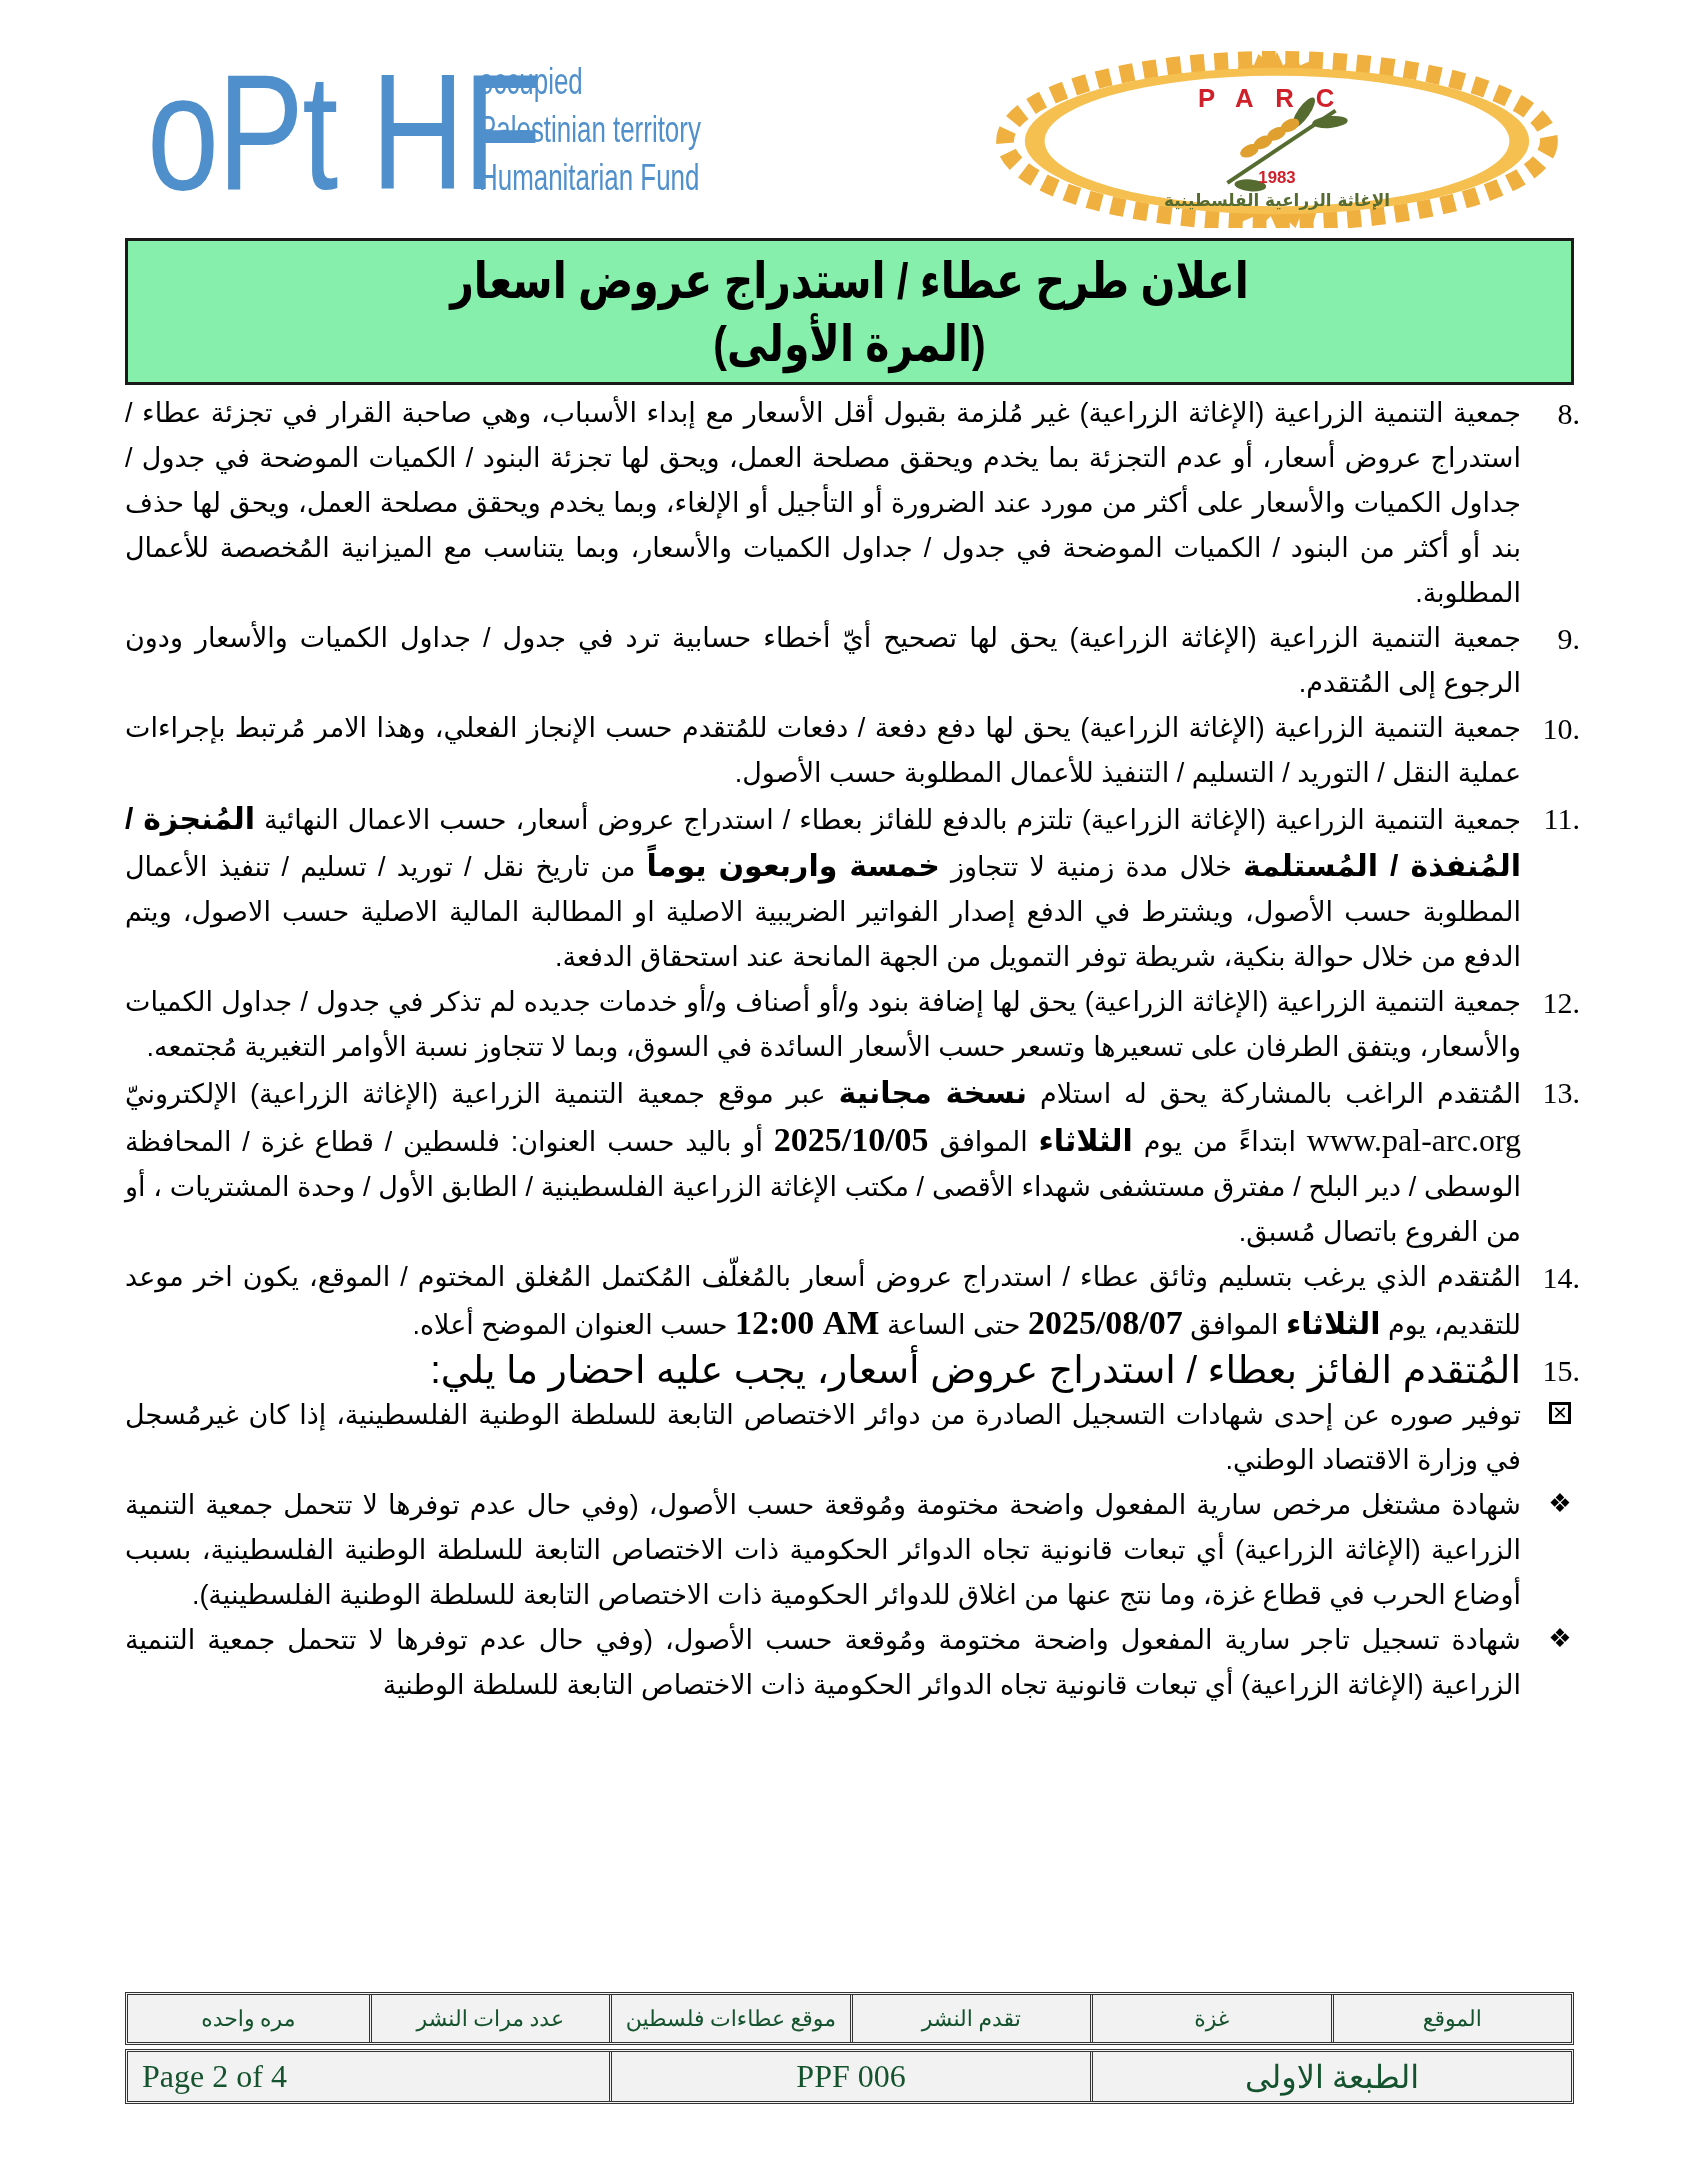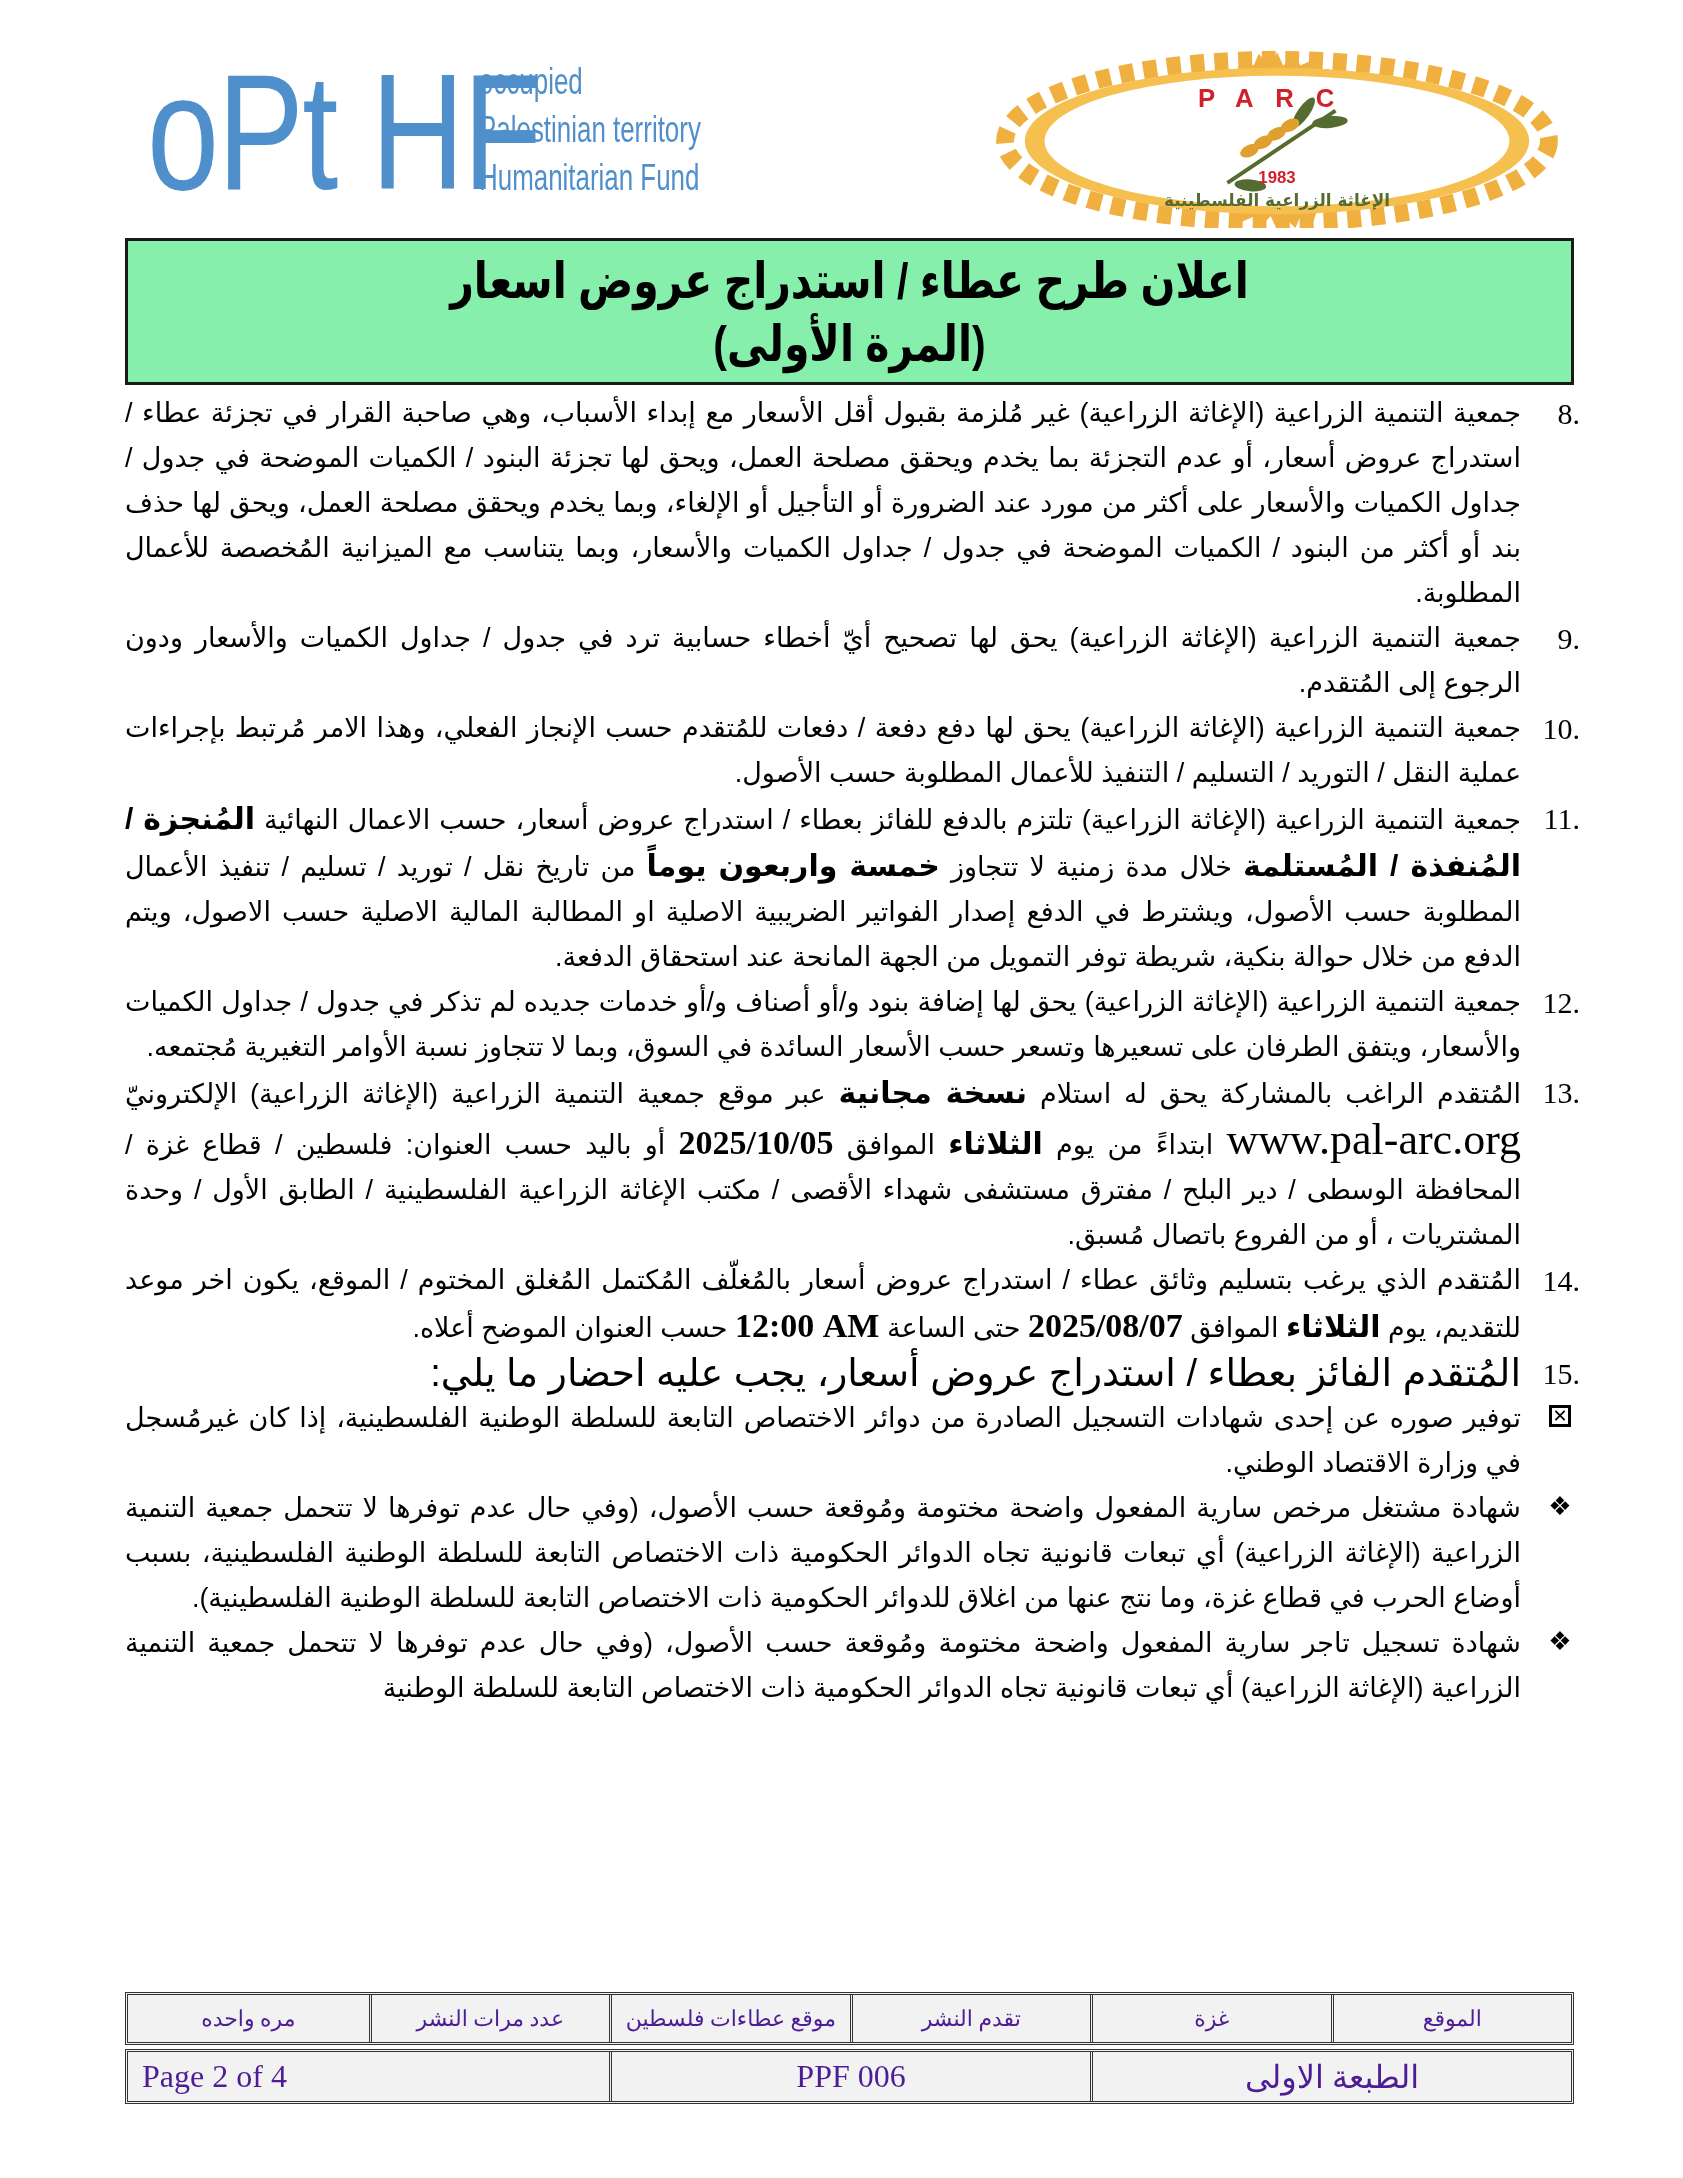--- a/index.html
+++ b/index.html
@@ -15,31 +15,31 @@
     .title-box { position: absolute; left: 125px; top: 238px; width: 1449px; height: 147px; border: 3px solid #1a1a1a; background: #86efac; box-sizing: border-box; text-align: center; direction: rtl; }
     .title-box .t1 { font-size: 50px; font-weight: bold; line-height: 65px; margin-top: 8px; transform: scaleX(0.82); }
     .title-box .t2 { font-size: 50px; font-weight: bold; line-height: 61px; transform: scaleX(0.82); }
 
     
     .content { position: absolute; left: 125px; top: 391px; width: 1449px; direction: rtl; font-size: 27px; line-height: 45px; text-align: justify; }
     .item { position: relative; padding-right: 53px; }
     .item .num { position: absolute; right: -6px; top: 0; font-family: "Liberation Serif", serif; font-size: 30px; direction: ltr; }
     .item .txt { display: block; }
     .b { font-weight: bold; font-size: 30px; }
-    .en { font-family: "Liberation Serif", serif; font-size: 44px; }
+    .en { font-family: "Liberation Serif", serif; font-size: 32px; }
     .en-b { font-family: "Liberation Serif", serif; font-size: 34px; font-weight: bold; }
     .heading15 { font-weight: normal; font-size: 38px; }
     .bullet { position: relative; padding-right: 53px; }
     .bullet .mark { position: absolute; right: 0; top: 6px; width: 28px; height: 28px; display: flex; align-items: center; justify-content: center; }
     .boxx { width: 22px; height: 22px; border: 3px solid #000; box-sizing: border-box; font-size: 18px; line-height: 16px; font-weight: bold; text-align: center; }
     .diamond { font-size: 26px; line-height: 28px; }
 
     
     .ftable { position: absolute; left: 125px; width: 1449px; border: 3px double #333; box-sizing: border-box; display: flex; background: #f2f2f2; direction: rtl; }
-    .ftable .cell { border-left: 3px double #333; box-sizing: border-box; display: flex; align-items: center; justify-content: center; font-family: "Liberation Serif", serif; font-size: 22px; color: #4c1d95; }
+    .ftable .cell { border-left: 3px double #333; box-sizing: border-box; display: flex; align-items: center; justify-content: center; font-family: "Liberation Serif", serif; font-size: 22px; color: #14532d; }
     .ftable .cell:last-child { border-left: none; }
     .ft1 { top: 1992px; height: 53px; }
     .ft1 .cell { width: 16.666%; }
     .ft2 { top: 2049px; height: 55px; }
     .ft2 .cell { width: 33.333%; font-size: 32px; }
     .ft2 .cell.left { justify-content: flex-start; padding-left: 14px; direction: ltr; }
   </style>
 </head>
 <body>
 

